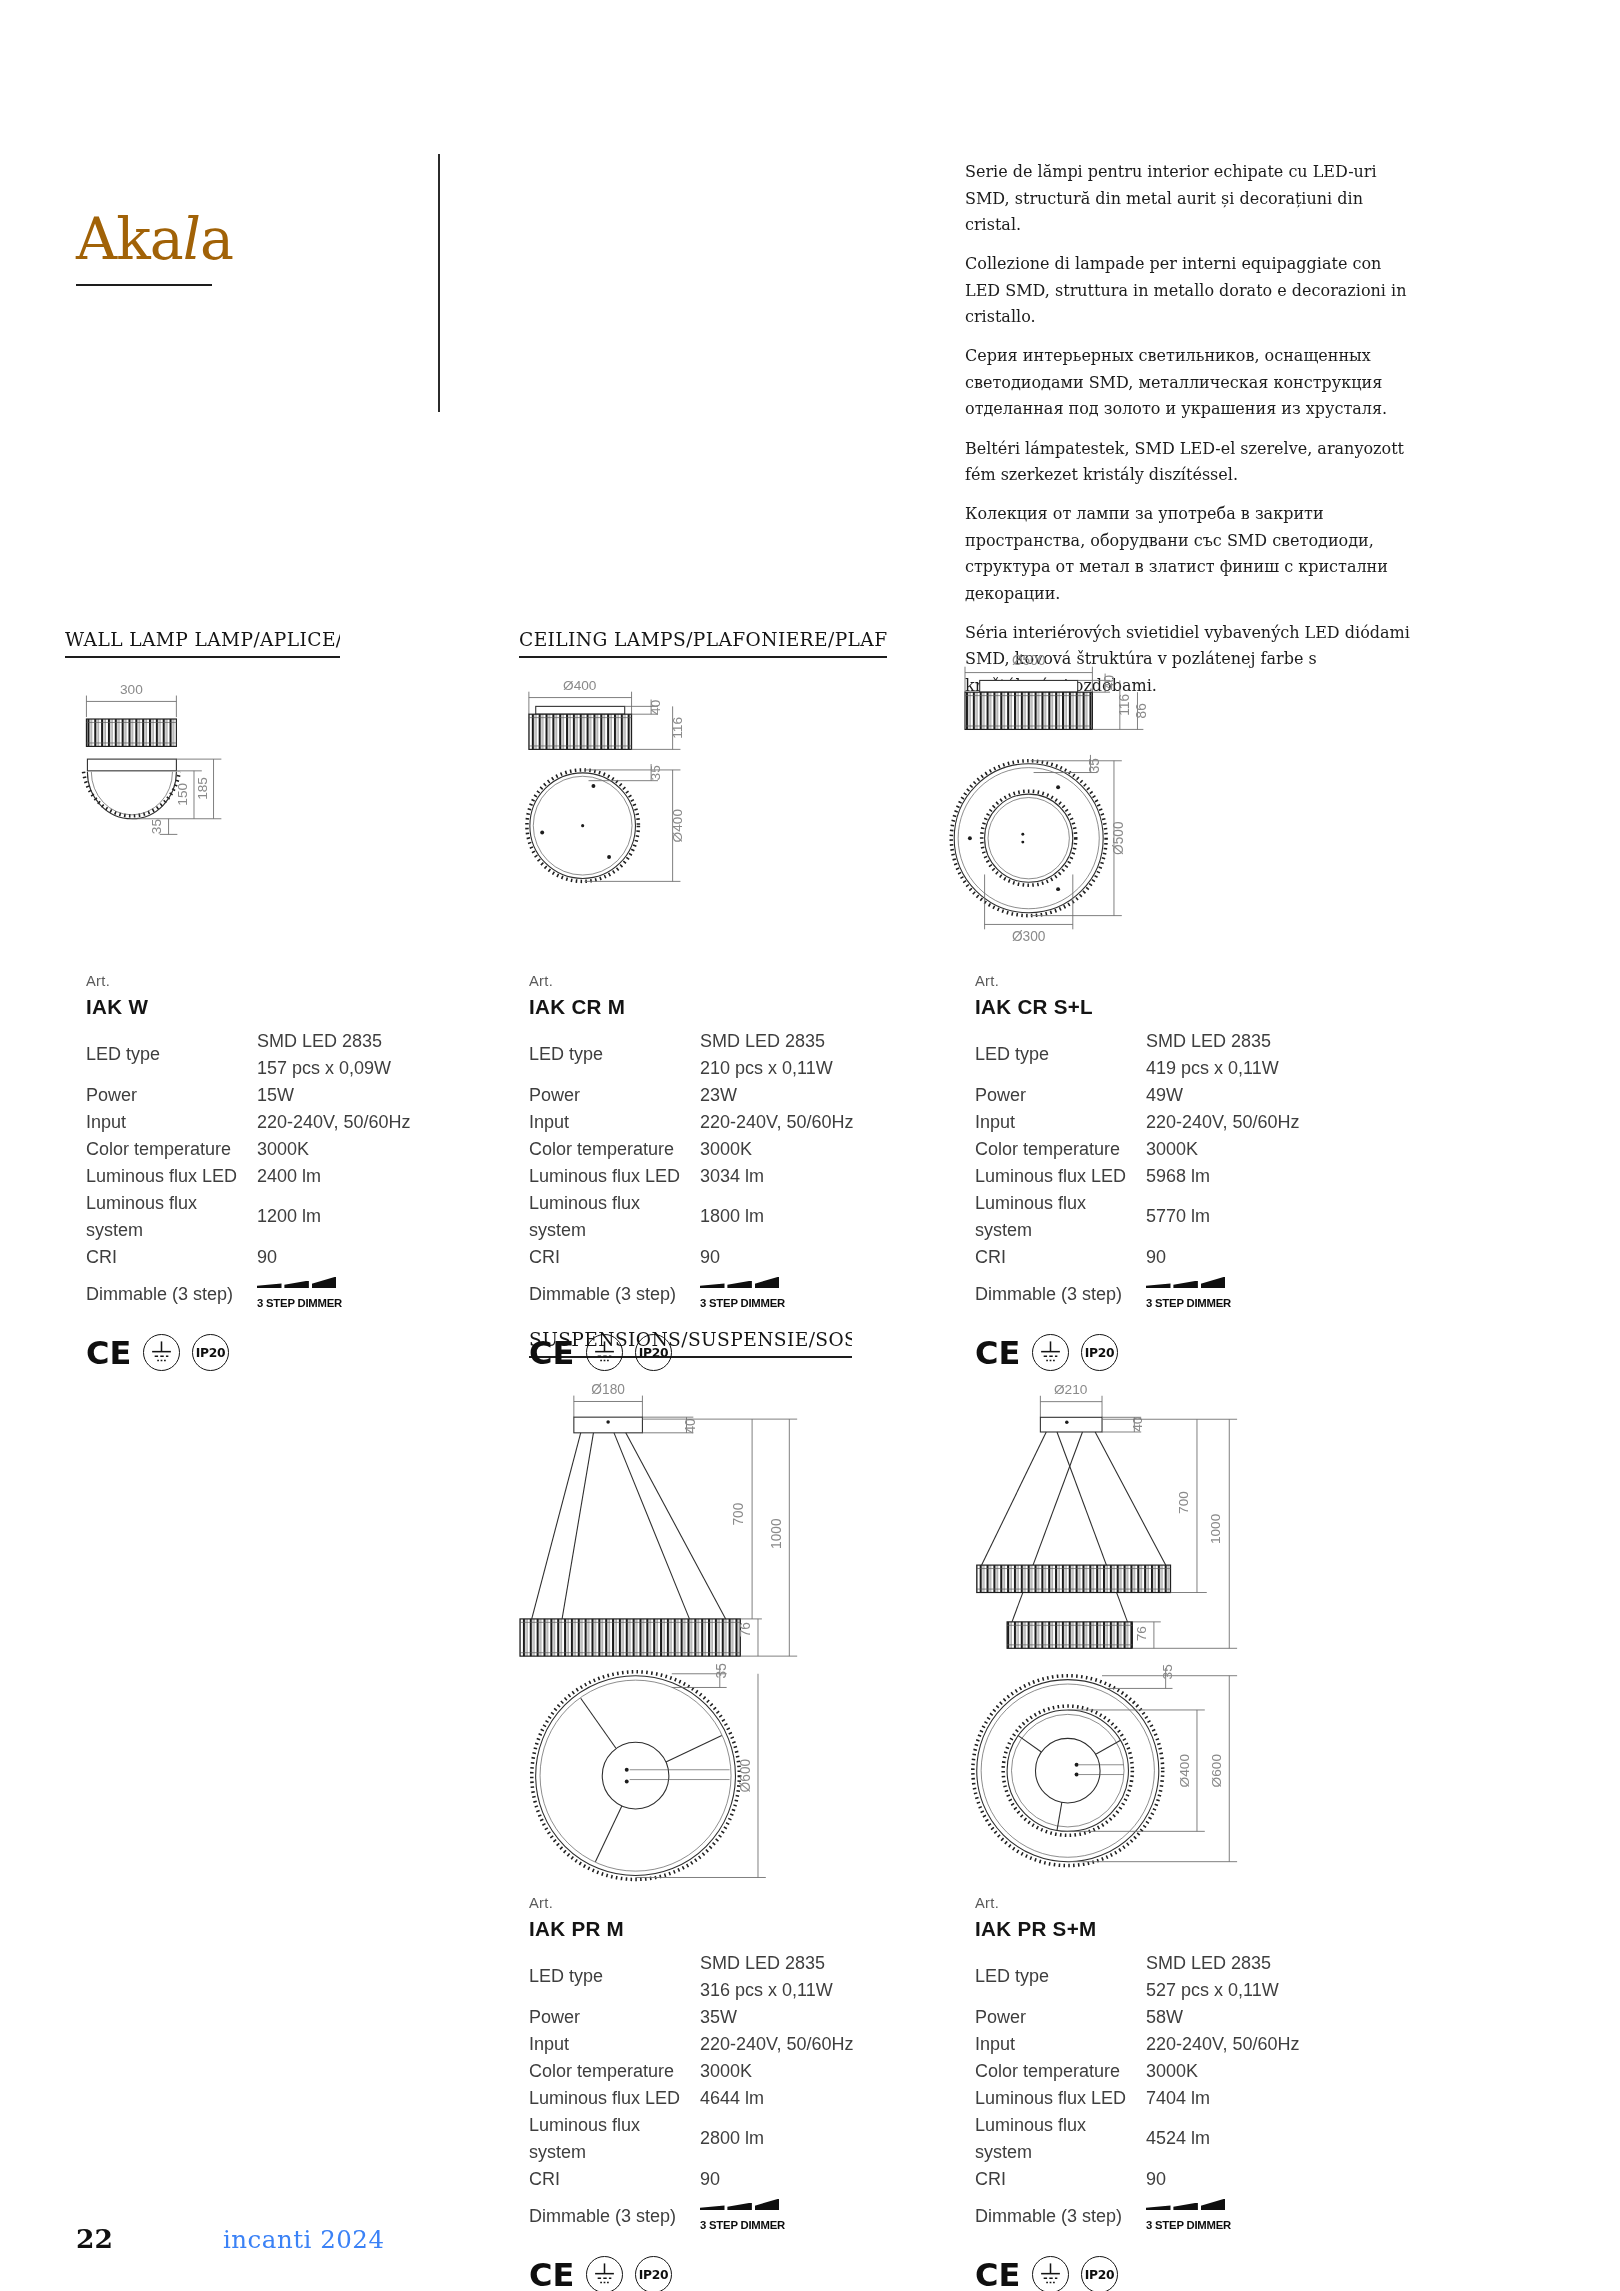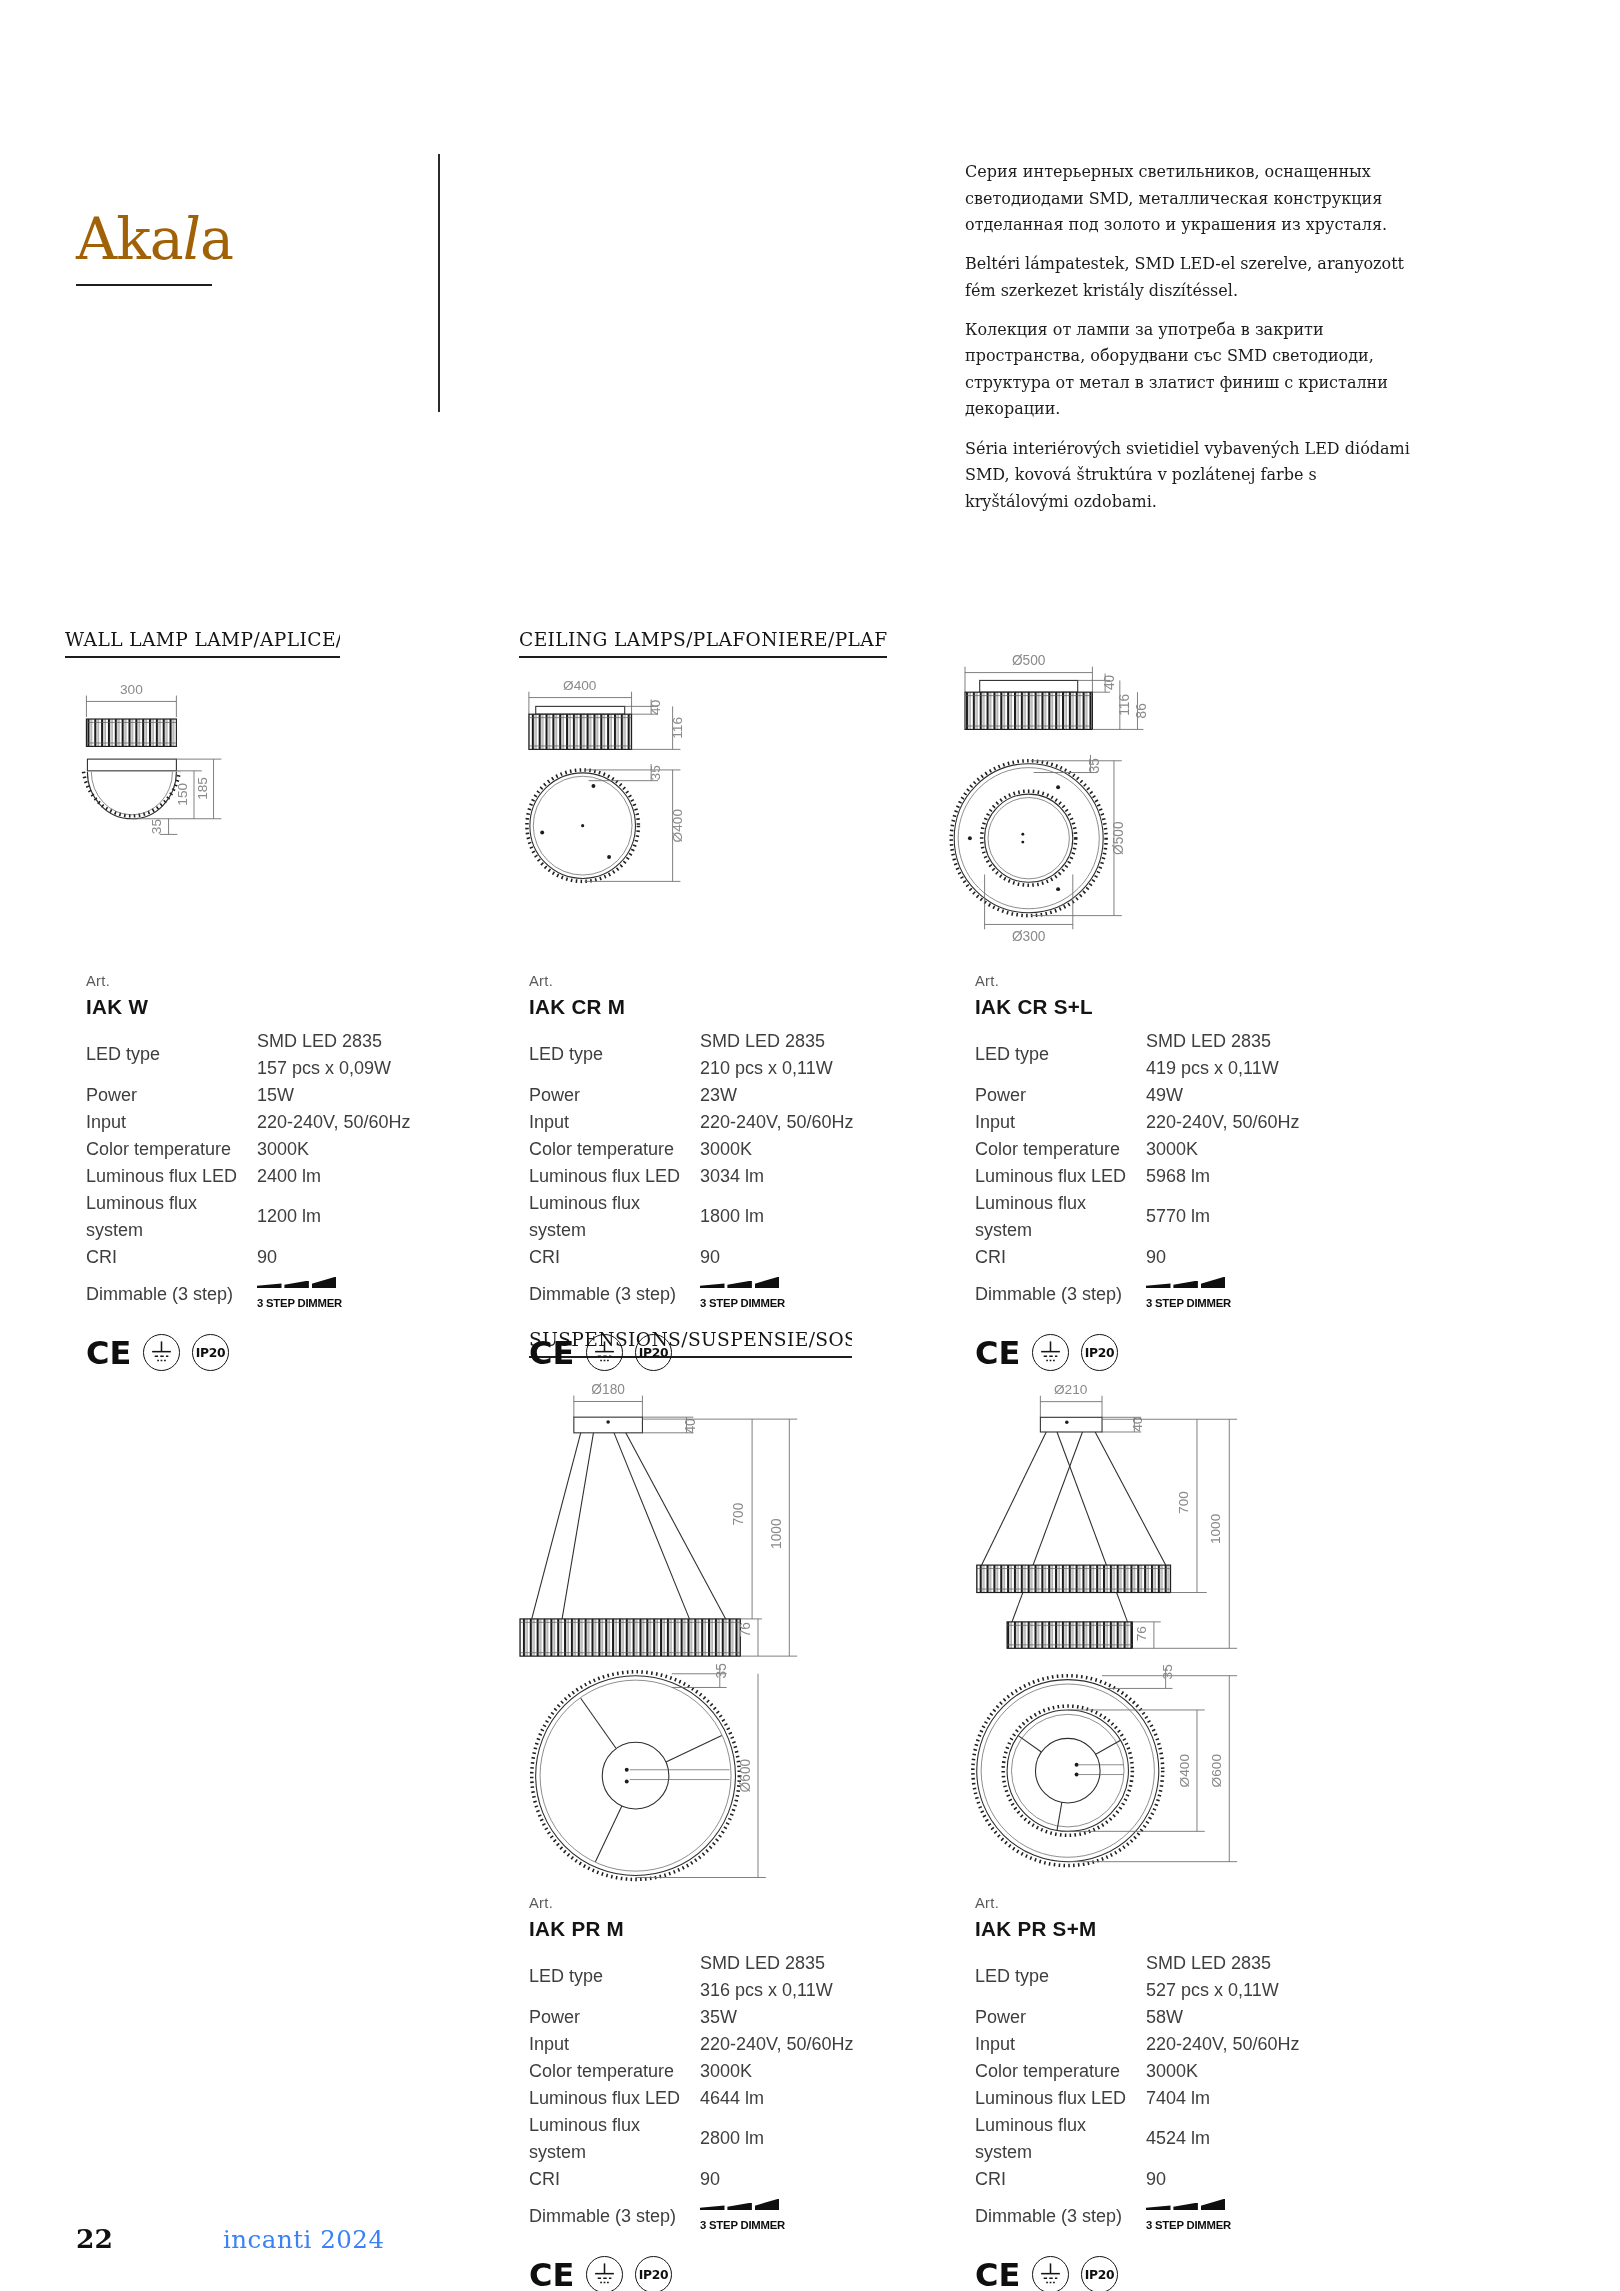--- a/index.html
+++ b/index.html
@@ -78,20 +78,22 @@
         <rect x="4.6" width="1" height="10" fill="#7a7a7a"></rect>
       </pattern>
     </defs>
   </svg>
 
   <div class="abs title"><span>Aka</span><i>l</i><span>a</span></div>
   <div class="abs title-underline"></div>
   <div class="abs vrule"></div>
 
   <div class="abs translations">
+    <p>Serie de lămpi pentru interior echipate cu LED-uri SMD, structură din metal aurit și decorațiuni din cristal.</p>
+    <p>Collezione di lampade per interni equipaggiate con LED SMD, struttura in metallo dorato e decorazioni in cristallo.</p>
     <p>Серия интерьерных светильников, оснащенных светодиодами SMD, металлическая конструкция отделанная под золото и украшения из хрусталя.</p>
     <p>Beltéri lámpatestek, SMD LED-el szerelve, aranyozott fém szerkezet kristály diszítéssel.</p>
     <p>Колекция от лампи за употреба в закрити пространства, оборудвани със SMD светодиоди, структура от метал в златист финиш с кристални декорации.</p>
     <p>Séria interiérových svietidiel vybavených LED diódami SMD, kovová štruktúra v pozlátenej farbe s kryštálovými ozdobami.</p>
   </div>
 
   <div id="sec-wall" class="abs sec-header">WALL LAMP LAMP/APLICE//APPLIQUE</div>
   <div id="sec-ceiling" class="abs sec-header">CEILING LAMPS/PLAFONIERE/PLAFONIERE</div>
   <div id="sec-susp" class="abs sec-header">SUSPENSIONS/SUSPENSIE/SOSPENSIONI</div>
 

